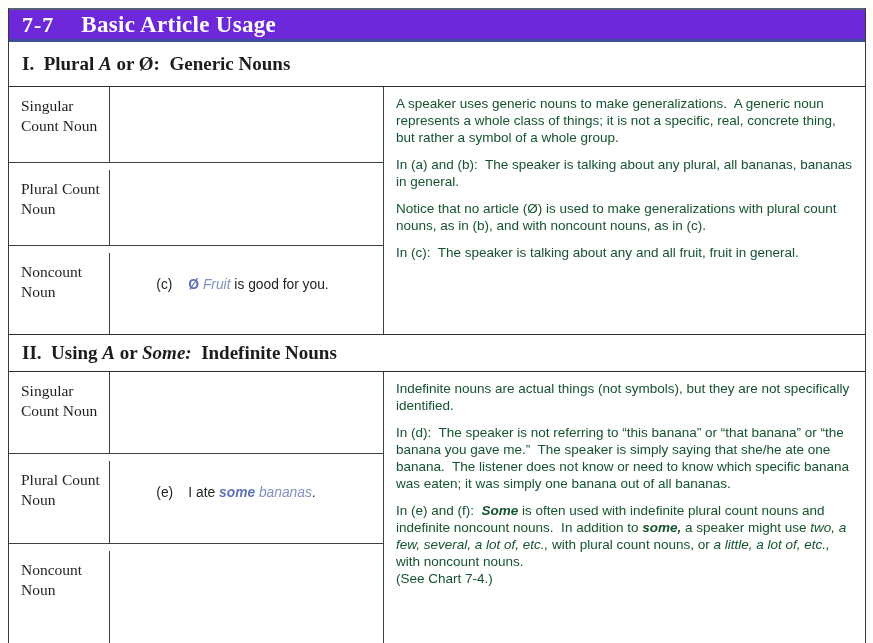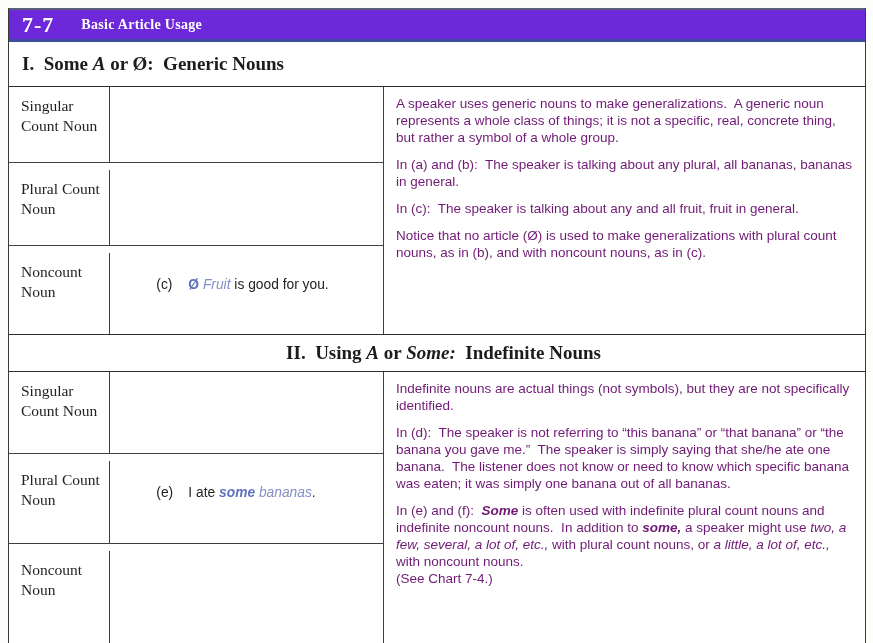--- a/index.html
+++ b/index.html
@@ -14,29 +14,29 @@
   }
   
   .banner{
     box-sizing:border-box;height:34px;
     background:#6d28d9;
     border-top:2px solid #5a6078;border-bottom:3px solid #3d4d9e;
     display:flex;align-items:center;
     font-family:"Liberation Serif",serif;font-weight:bold;color:#ffffff;
   }
   .banner .num{font-size:22px;margin-left:13px;letter-spacing:1px;}
-  .banner .title{font-size:14px;margin-left:27px;letter-spacing:.3px;}
+  .banner .title{font-size:23px;margin-left:27px;letter-spacing:.3px;}
   
   .sec-heading{
     display:flex;align-items:center;padding-left:13px;
     font-family:"Liberation Serif",serif;font-weight:bold;
     font-size:19px;color:#1c1c1c;white-space:pre-wrap;
   }
   .sec-heading.h1{height:44px;}
-  .sec-heading.h2{height:36px;justify-content:center;}
+  .sec-heading.h2{height:36px;}
   
   .grammar-table{
     display:flex;box-sizing:border-box;
     border-top:1.5px solid #2e2e2e;
   }
   .grammar-table.t1{border-bottom:1.5px solid #2e2e2e;}
   .left-cols{width:374px;display:flex;flex-direction:column;gap:7px;}
   .t-row{display:flex;box-sizing:border-box;border-bottom:1px solid #3f3f3f;}
   .t-row:last-child{border-bottom:none;}
   .cell{box-sizing:border-box;}
@@ -45,21 +45,21 @@
     padding:9px 4px 0 12px;
     font-family:"Liberation Serif",serif;font-size:15.5px;line-height:1.32;
     color:#1f1f1f;
   }
   .cell.example{
     flex:1;padding:9px 8px 0 8px;font-size:13.8px;white-space:pre-wrap;
   }
   .ex-label{display:inline-block;min-width:24px;margin-right:8px;}
   .explain{
     flex:1;box-sizing:border-box;border-left:1px solid #3f3f3f;
-    padding:8px 12px 4px 12px;font-size:13.5px;line-height:17px;color:#701a75;
+    padding:8px 12px 4px 12px;font-size:13.5px;line-height:17px;color:#14532d;
   }
   .explain p{margin:0 0 10px 0;white-space:pre-wrap;}
   
   .t1 .t-row:nth-child(1){min-height:76px;}
   .t1 .t-row:nth-child(2){min-height:76px;}
   .t1 .t-row:nth-child(3){min-height:81px;}
   .t2 .t-row:nth-child(1){min-height:82px;}
   .t2 .t-row:nth-child(2){min-height:83px;}
   .t2 .t-row:nth-child(3){min-height:118px;}
   
@@ -72,42 +72,42 @@
 </head>
 <body>
 
 <div class="chart-box">
 
   <div class="banner">
     <span class="num">7-7</span>
     <span class="title">Basic Article Usage</span>
   </div>
 
-  <div class="sec-heading h1"><span>I.  Some </span><span class="ts-i">A</span><span> or Ø:  Generic Nouns</span></div>
+  <div class="sec-heading h1"><span>I.  Plural </span><span class="ts-i">A</span><span> or Ø:  Generic Nouns</span></div>
 
   <div class="grammar-table t1">
     <div class="left-cols">
       <div class="t-row">
         <div class="cell label">Singular Count Noun</div>
       </div>
       <div class="t-row">
         <div class="cell label">Plural Count Noun</div>
       </div>
       <div class="t-row">
         <div class="cell label">Noncount Noun</div>
         <div class="cell example">
           <span class="ex-label">(c)</span><span class="ex-sentence"><span class="ts-blue-b">Ø</span><span class="ts-blue-i"> Fruit</span><span> is good for you.</span></span>
         </div>
       </div>
     </div>
     <div class="explain">
       <p><span>A speaker uses generic nouns to make generalizations.  A generic noun represents a whole class of things; it is not a specific, real, concrete thing, but rather a symbol of a whole group.</span></p>
       <p><span>In (a) and (b):  The speaker is talking about any plural, all bananas, bananas in general.</span></p>
+      <p><span>Notice that no article (Ø) is used to make generalizations with plural count nouns, as in (b), and with noncount nouns, as in (c).</span></p>
       <p><span>In (c):  The speaker is talking about any and all fruit, fruit in general.</span></p>
-      <p><span>Notice that no article (Ø) is used to make generalizations with plural count nouns, as in (b), and with noncount nouns, as in (c).</span></p>
     </div>
   </div>
 
   <div class="sec-heading h2"><span>II.  Using </span><span class="ts-i">A</span><span> or </span><span class="ts-i">Some:</span><span>  Indefinite Nouns</span></div>
 
   <div class="grammar-table t2">
     <div class="left-cols">
       <div class="t-row">
         <div class="cell label">Singular Count Noun</div>
       </div>

